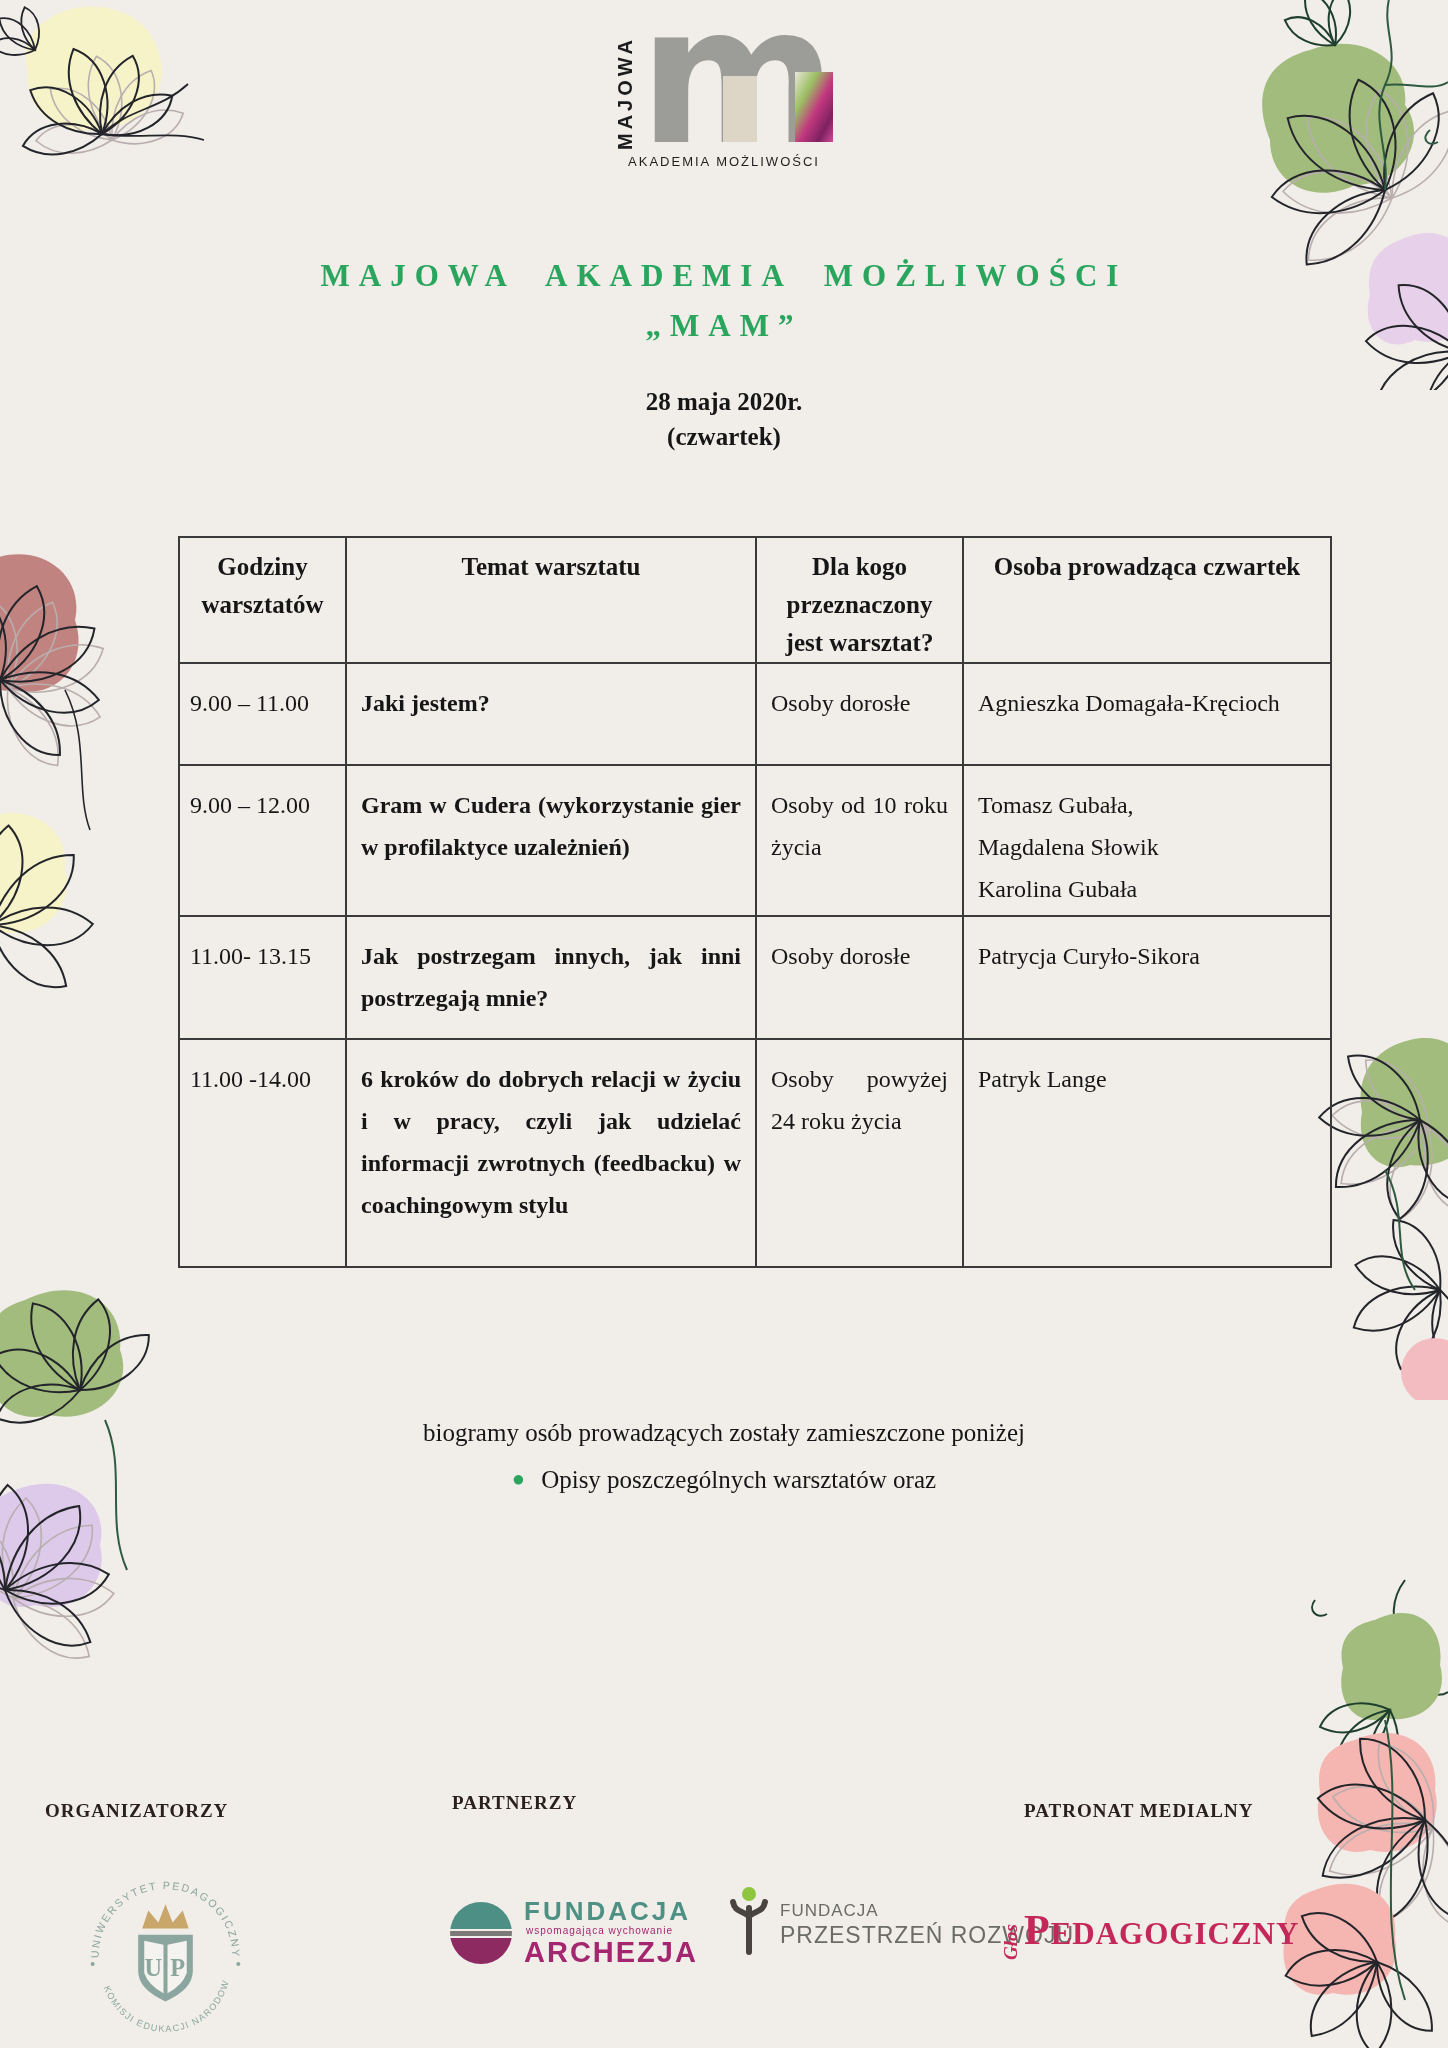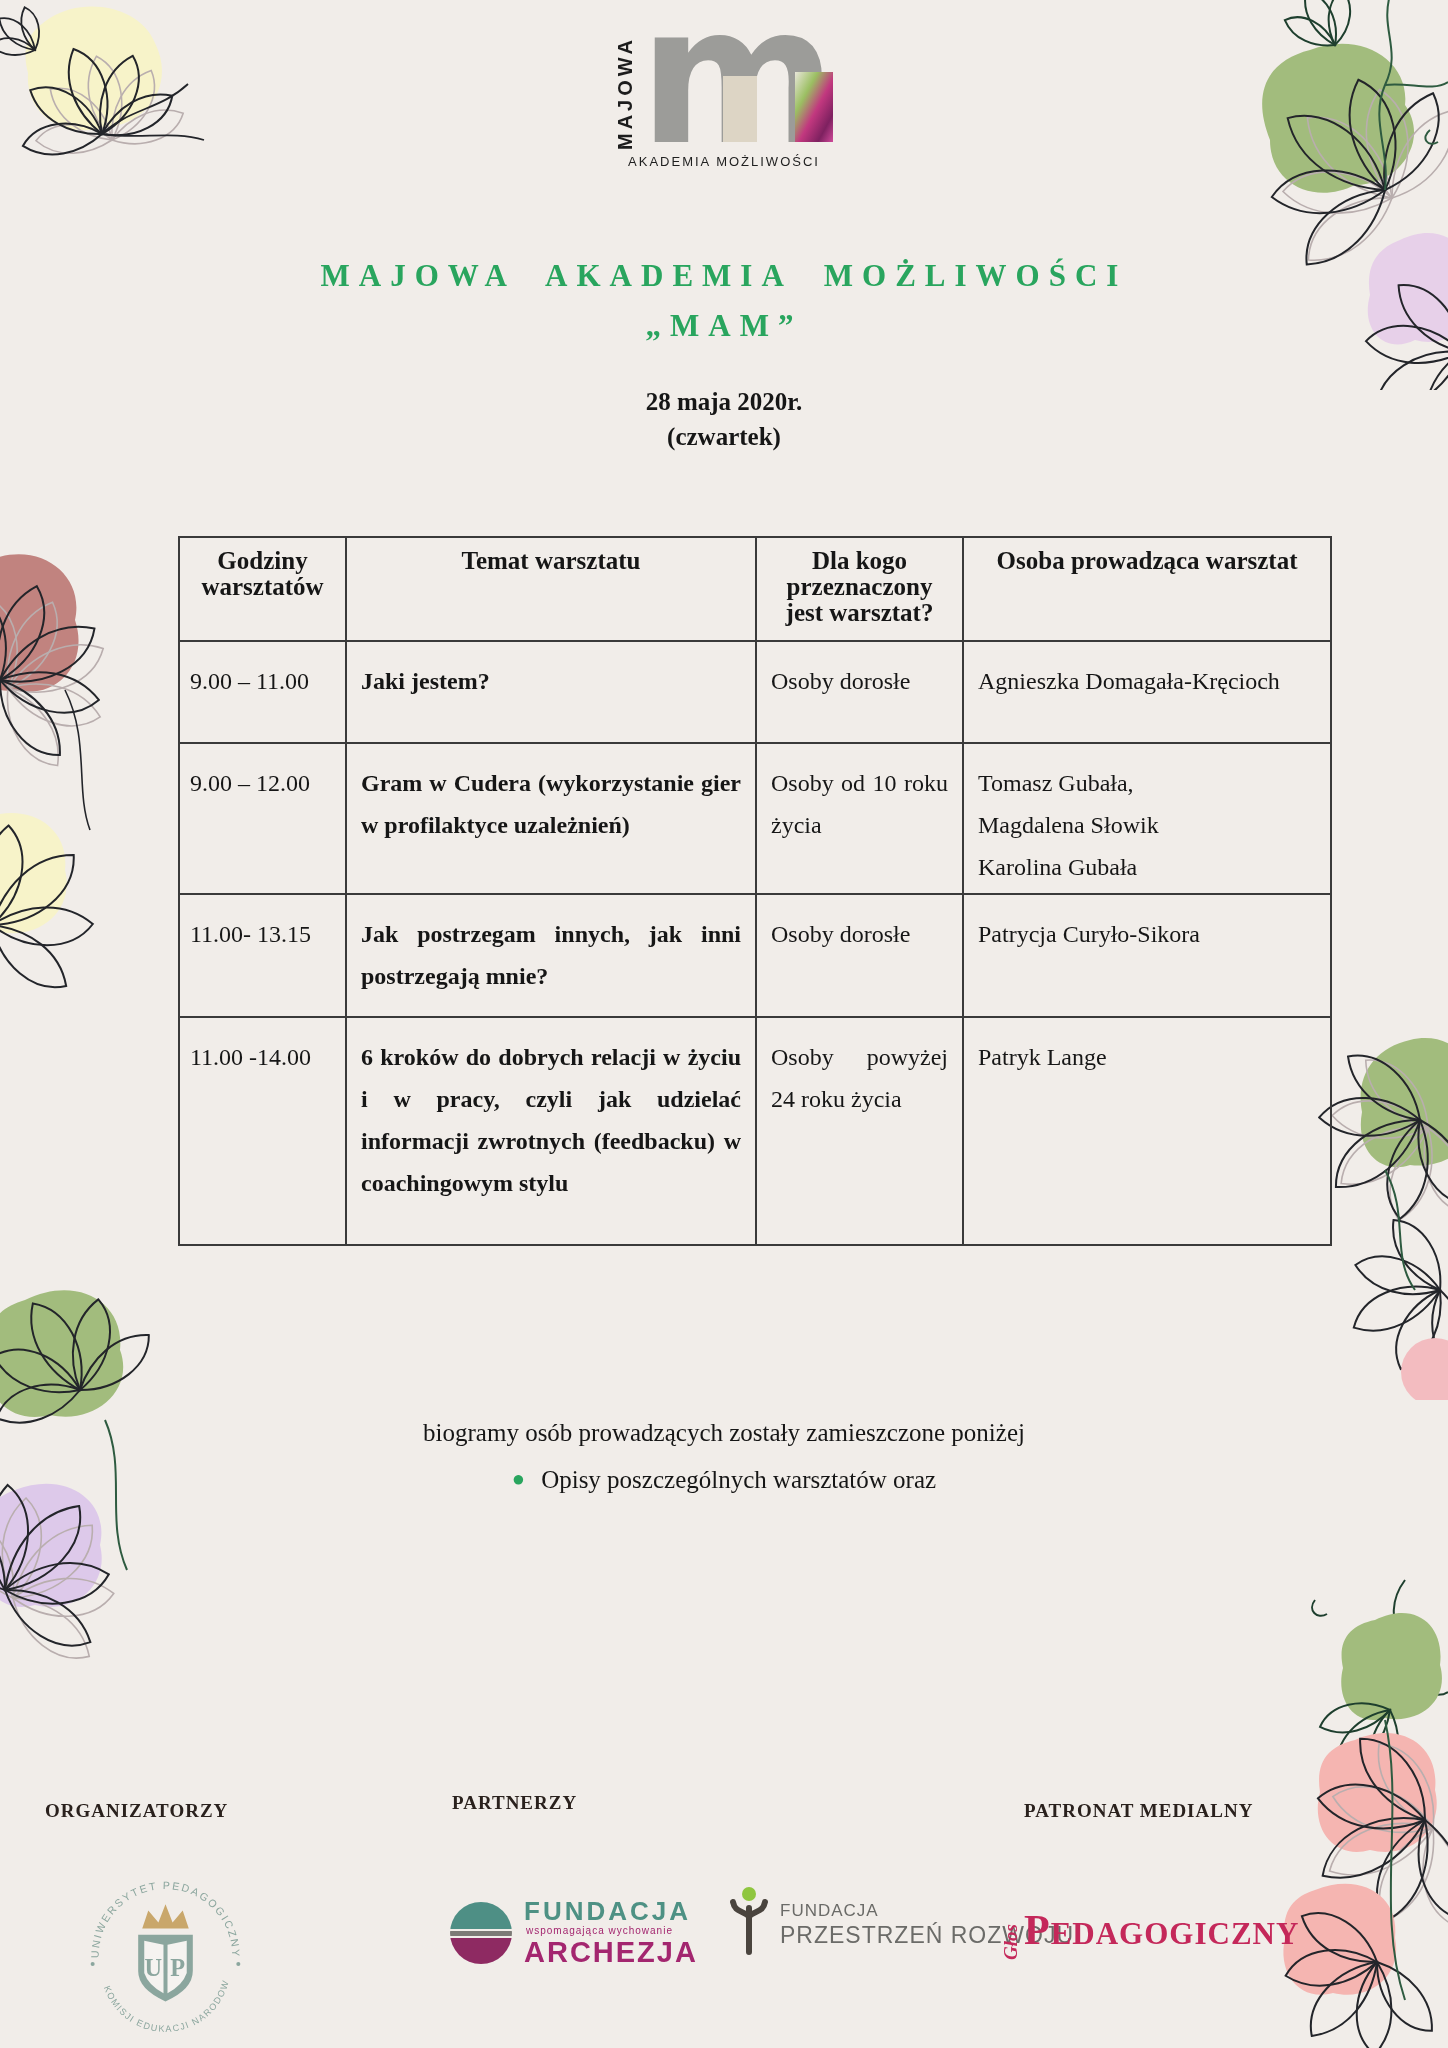--- a/index.html
+++ b/index.html
@@ -30,21 +30,21 @@
   
   .title{top:258px;left:0;width:100%;text-align:center;color:#29a55e;font-weight:bold;}
   .title-line1{font-size:31px;letter-spacing:9px;word-spacing:16px;}
   .title-line2{font-size:31px;letter-spacing:9px;margin-top:14px;}
   .date{top:384px;left:0;width:100%;text-align:center;font-weight:bold;font-size:25px;line-height:35px;}
 
   
   .schedule{top:536px;left:178px;}
   table{border-collapse:collapse;table-layout:fixed;width:1152px;background:transparent;}
   th,td{border:2px solid #3a3a3a;vertical-align:top;box-sizing:border-box;}
-  th{font-size:25px;font-weight:bold;text-align:center;line-height:26px;padding:10px 8px 0 8px;}
+  th{font-size:25px;font-weight:bold;text-align:center;line-height:38px;padding:10px 8px 0 8px;}
   td{font-size:24px;line-height:42px;padding:18px 14px 0 14px;}
   tr.hdr{height:104px;}
   tr.r0{height:102px;} tr.r1{height:120px;} tr.r2{height:151px;} tr.r3{height:123px;} tr.r4{height:228px;}
   td.c-time{padding-left:10px;}
   td.c-topic{font-weight:bold;text-align:justify;}
   td.c-aud{text-align:justify;}
   td.c-pres{white-space:pre-line;}
 
   
   .note{top:1410px;left:0;width:100%;text-align:center;font-size:25px;line-height:46px;}
@@ -232,21 +232,21 @@
       <col style="width:167px">
         <col style="width:410px">
         <col style="width:207px">
         <col style="width:368px">
     </colgroup>
     <thead>
       <tr class="hdr">
         <th>Godziny warsztatów</th>
         <th>Temat warsztatu</th>
         <th>Dla kogo przeznaczony jest warsztat?</th>
-        <th>Osoba prowadząca warsztat</th>
+        <th>Osoba prowadząca czwartek</th>
       </tr>
     </thead>
     <tbody>
       <tr class="r0">
         <td class="c-time">9.00 – 11.00</td>
         <td class="c-topic">Jaki jestem?</td>
         <td class="c-aud">Osoby dorosłe</td>
         <td class="c-pres">Agnieszka Domagała-Kręcioch</td>
       </tr>
       <tr class="r2">

